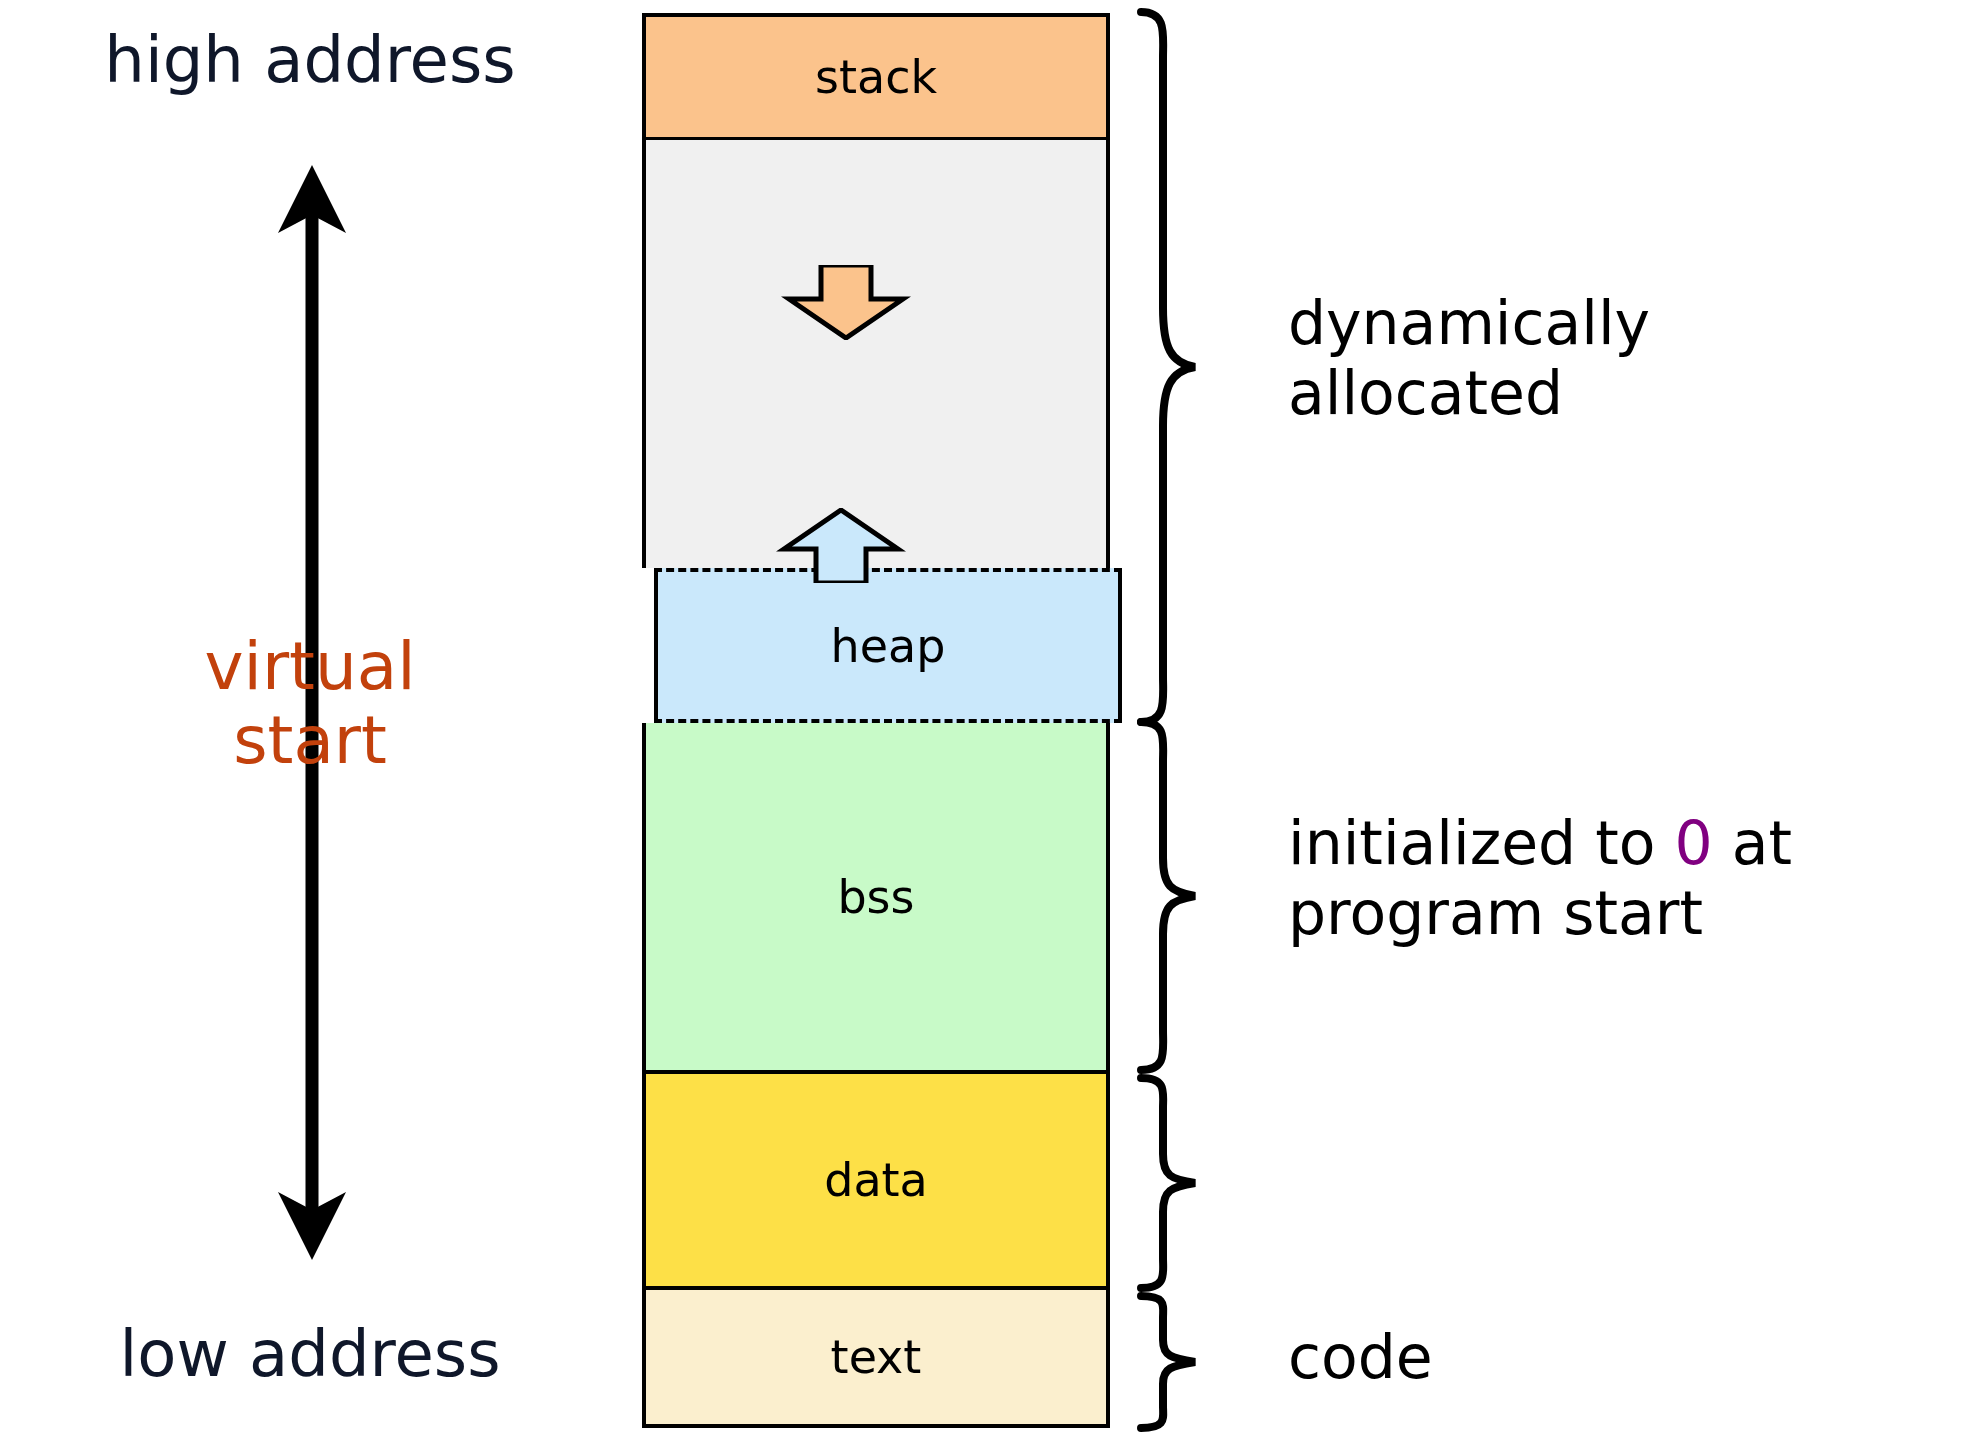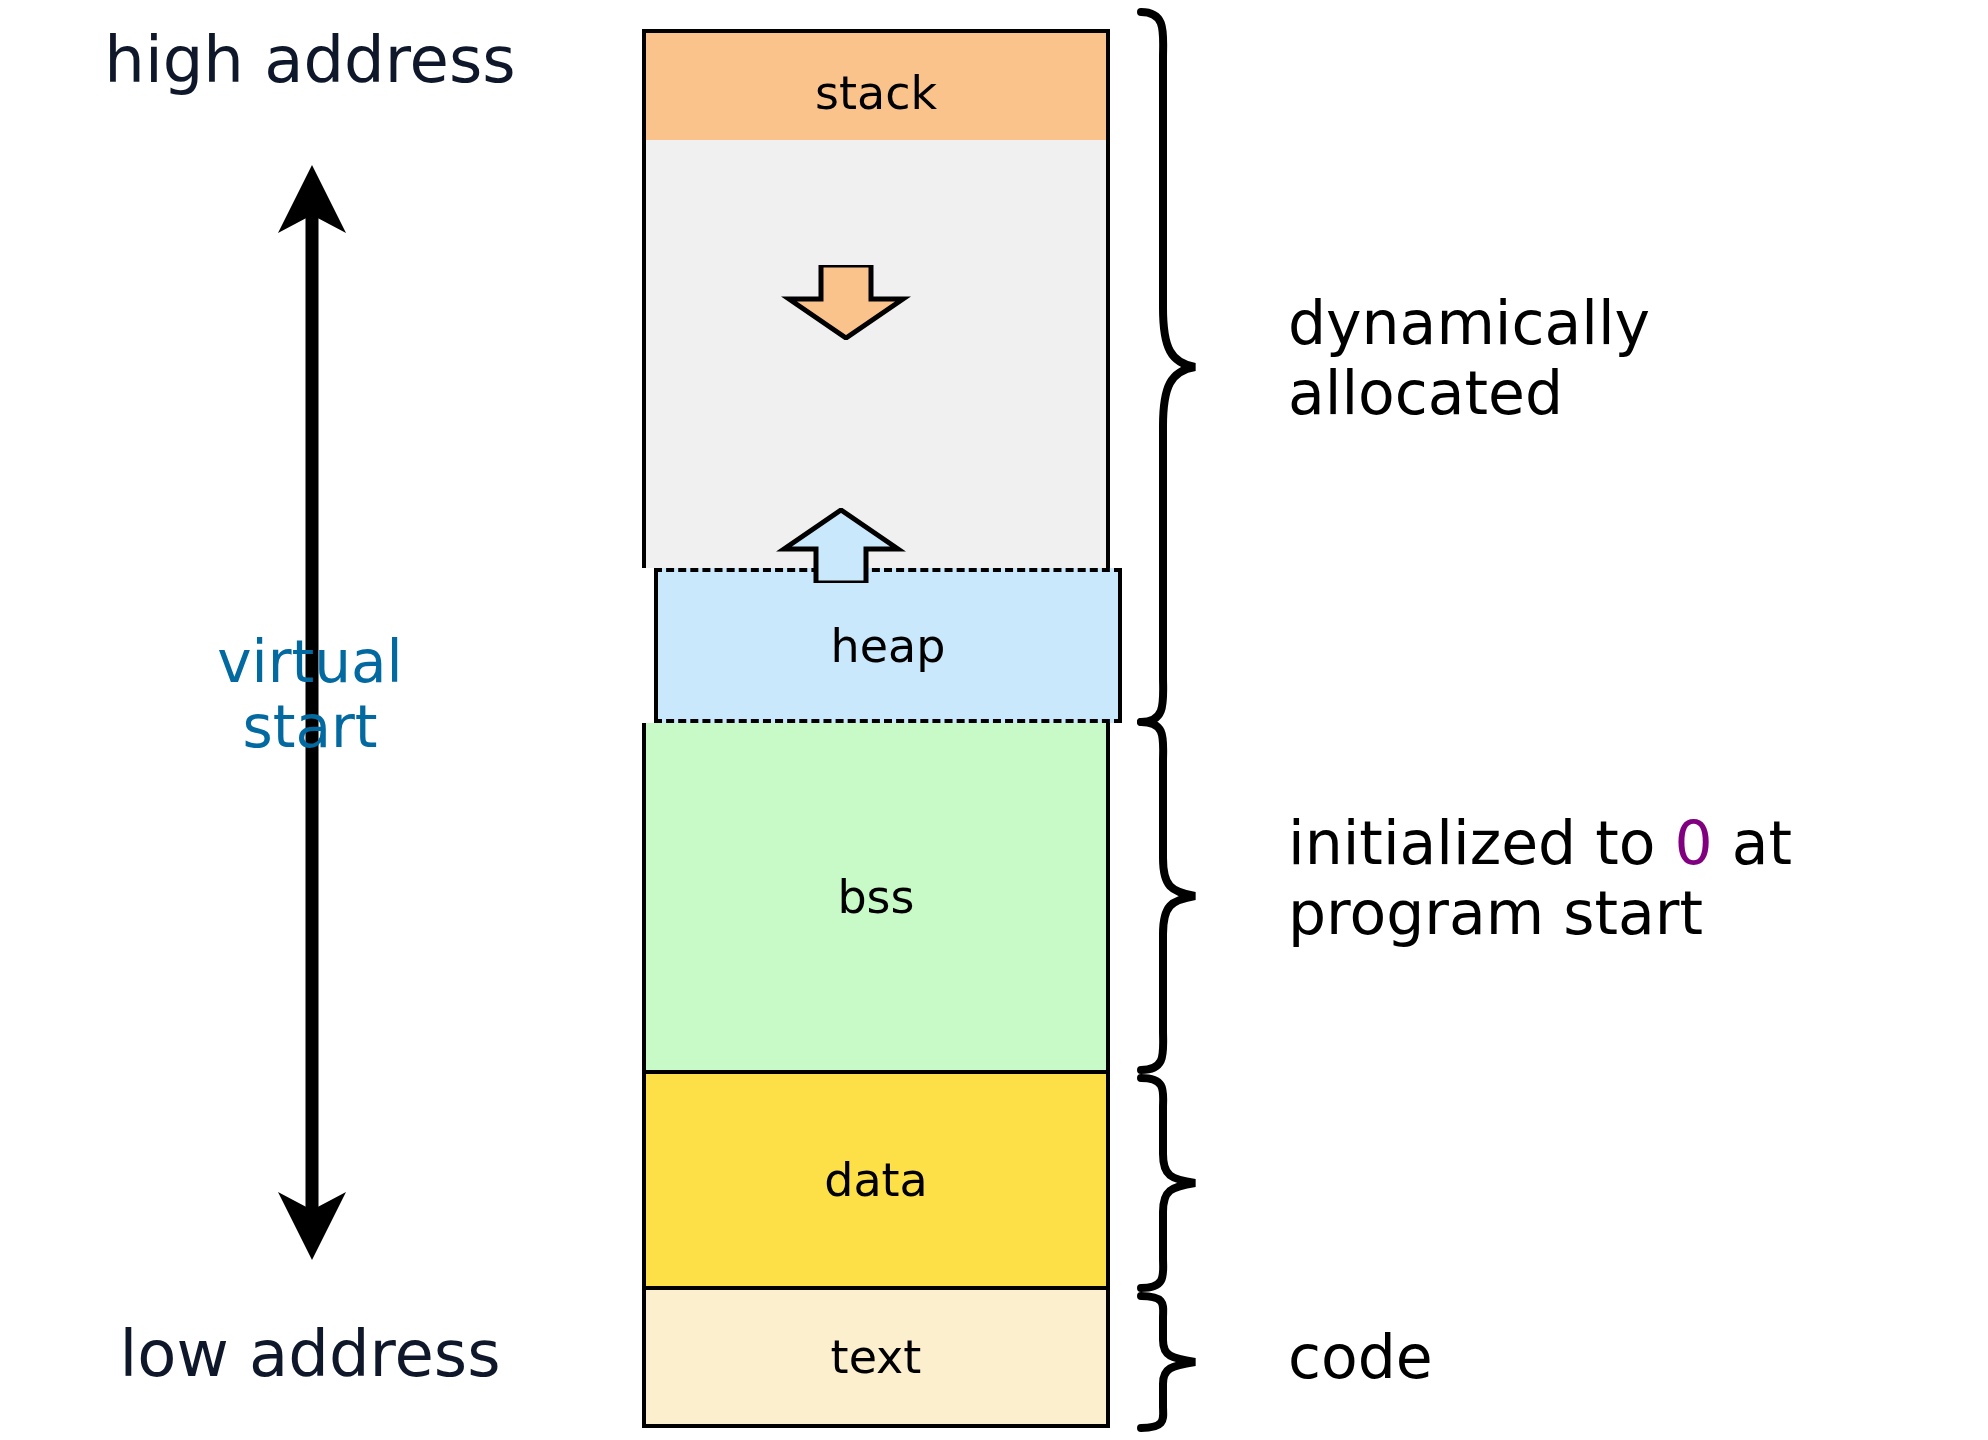--- a/index.html
+++ b/index.html
@@ -29,22 +29,22 @@
   }
   #high-address { left: 0; top: 28px; width: 620px; text-align: center; }
   #low-address  { left: 0; top: 1322px; width: 620px; text-align: center; }
 
   .vm-label {
     position: absolute;
     left: 0;
     top: 630px;
     width: 620px;
     text-align: center;
-    color: #0369a1;
-    font-size: 58px;
+    color: #c2410c;
+    font-size: 66px;
     line-height: 1.12;
     font-family: "DejaVu Sans", sans-serif;
   }
 
   
   #vm-arrow {
     position: absolute;
     left: 262px;
     top: 165px;
     width: 100px;
@@ -71,21 +71,20 @@
     color: #000000;
     font-family: "DejaVu Sans", sans-serif;
   }
   .seg-label { position: relative; z-index: 3; }
 
   #seg-stack {
     top: 0; height: 127px;
     background: #fbc38c;
     border: 4px solid #000;
     border-bottom: 3px solid #000;
-    margin-top: 16px;
   }
   #seg-gap {
     top: 127px; height: 428px;
     background: #f0f0f0;
     border-left: 4px solid #000;
     border-right: 4px solid #000;
   }
   #seg-heap {
     top: 555px; height: 155px;
     background: #cae8fb;

